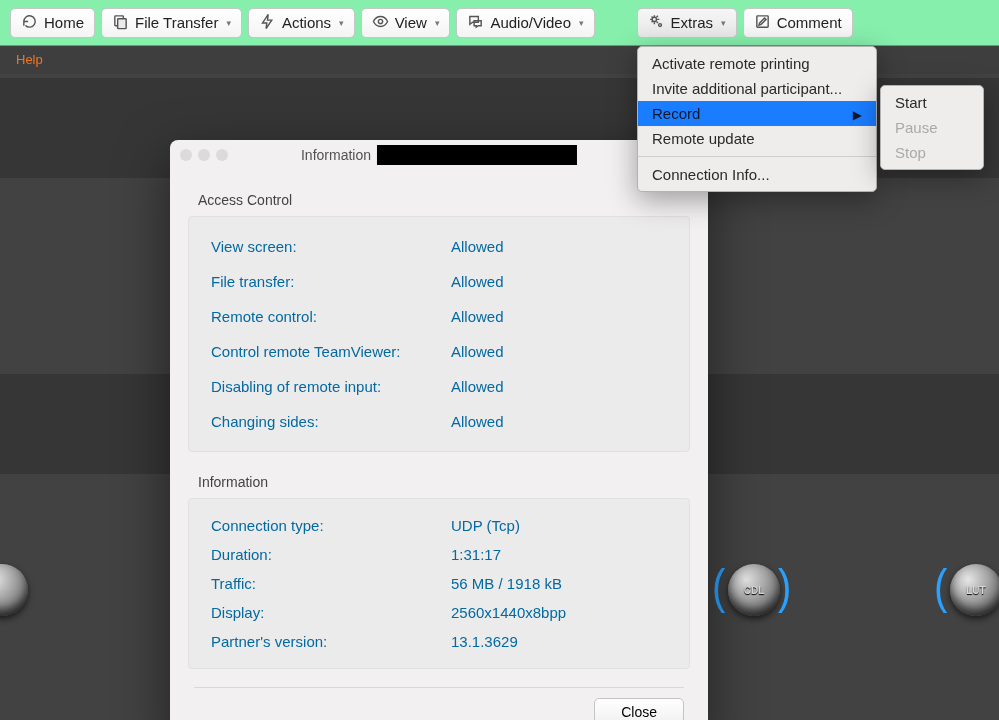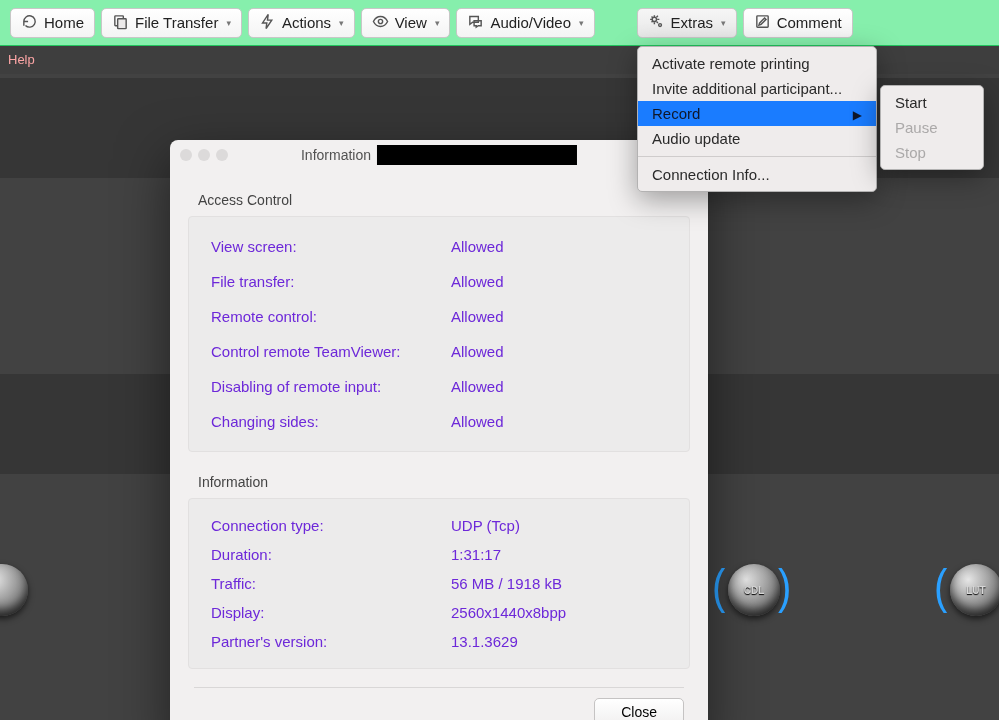--- a/index.html
+++ b/index.html
@@ -44,23 +44,23 @@
   .tool-btn .caret {
     font-size: 9px;
     color: #777;
     margin-left: 2px;
   }
   .tool-btn svg { width: 17px; height: 17px; flex: none; }
 
   
   .helpbar {
     background: #3e3e3e;
-    color: #fca5a5;
+    color: #f97316;
     font-size: 13px;
-    padding: 6px 8px;
+    padding: 6px 16px;
     height: 28px;
   }
 
   
   .bg-stage {
     position: absolute;
     top: 74px; left: 0; right: 0; bottom: 0;
     background: #424242;
     overflow: hidden;
   }
@@ -177,21 +177,21 @@
     margin: 0 18px;
     background: #ecebeb;
     border: 1px solid #e2e0e0;
     border-radius: 4px;
     padding: 12px 22px;
   }
   .kv-row {
     display: flex;
     padding: 9px 0;
     font-size: 15px;
-    color: #6d28d9;
+    color: #0369a1;
     justify-content: center;
   }
   .kv-row .k { width: 240px; }
   .kv-row .v { flex: 1; }
   .panel.info .kv-row { padding: 6px 0; }
 
   .dialog-sep {
     height: 1px;
     background: #d9d7d7;
     margin: 18px 24px 10px;
@@ -313,21 +313,21 @@
     <span>Activate remote printing</span>
   </div>
   <div class="menu-item">
     <span>Invite additional participant...</span>
   </div>
   <div class="menu-item highlight">
     <span>Record</span>
     <span class="sub-arrow">▶</span>
   </div>
   <div class="menu-item">
-    <span>Audio update</span>
+    <span>Remote update</span>
   </div>
   <div class="menu-sep"></div>
   <div class="menu-item">
     <span>Connection Info...</span>
   </div>
 </div>
 
 <div class="menu record-sub">
   <div class="menu-item">
     <span>Start</span>

